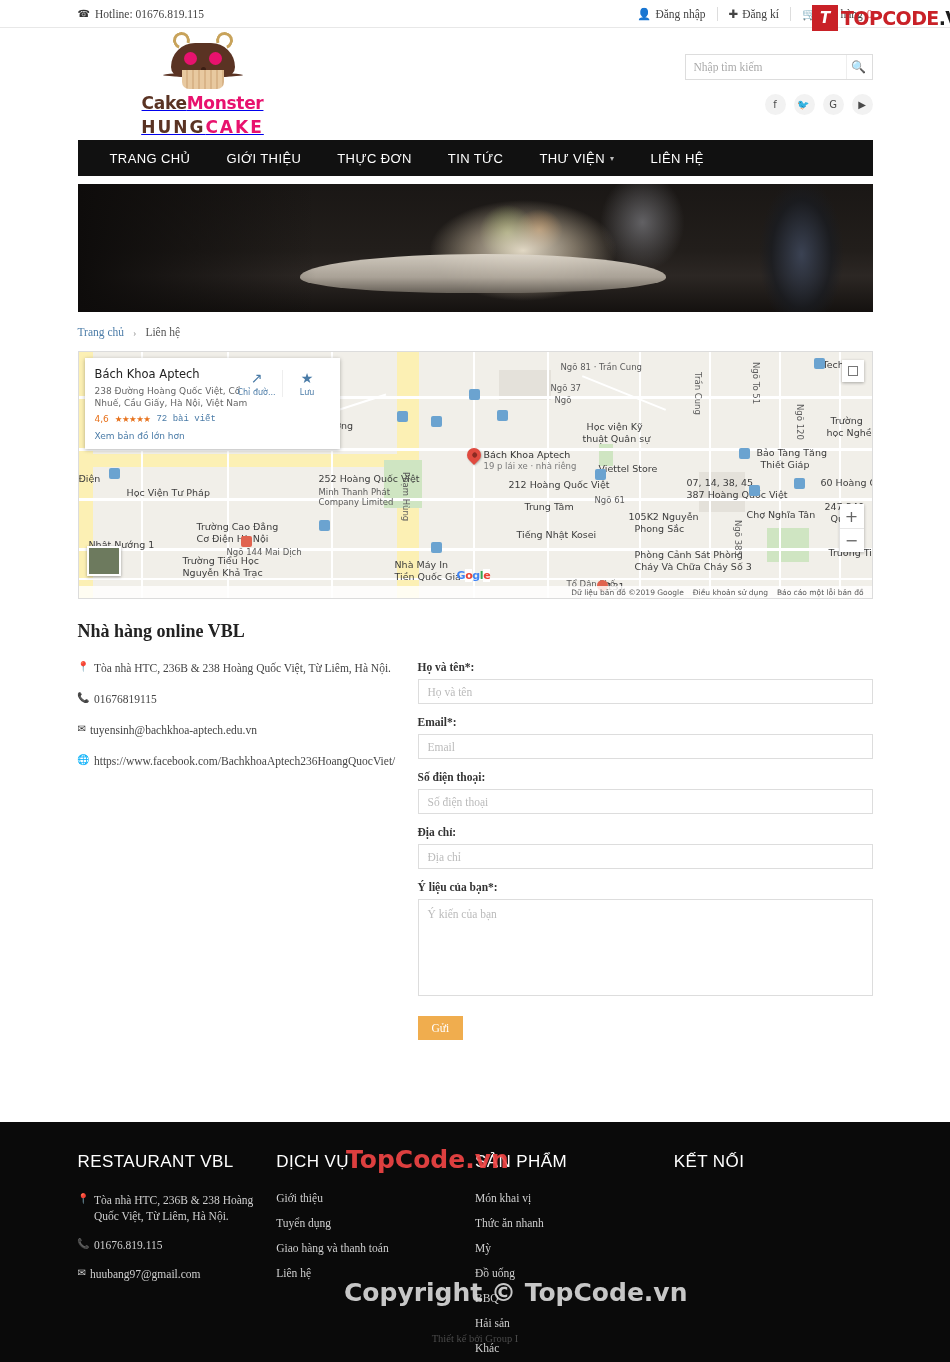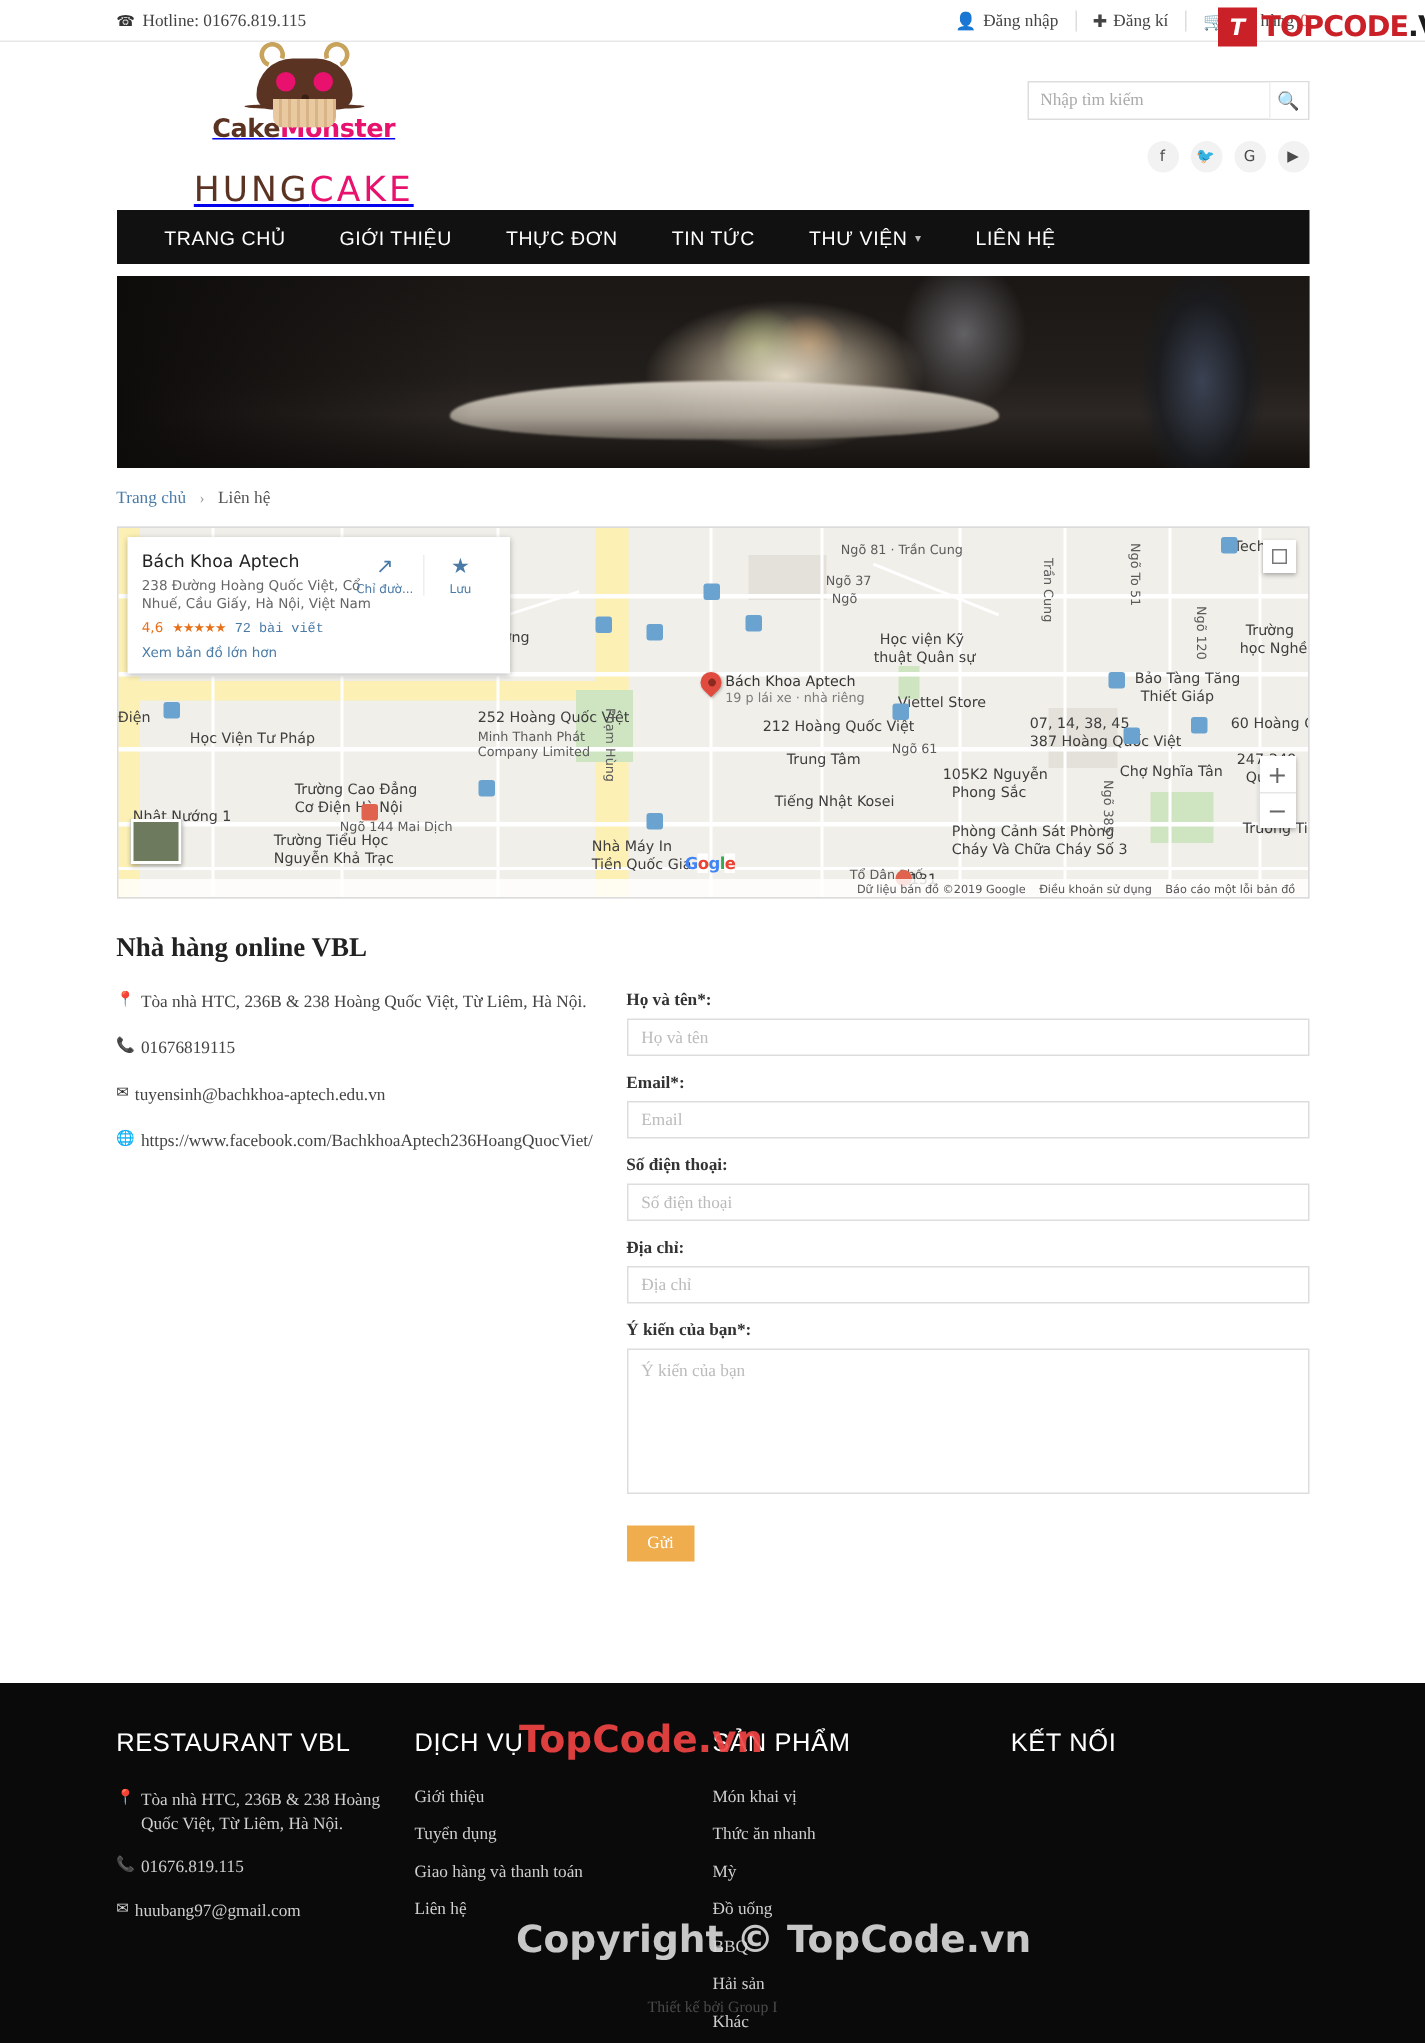--- a/index.html
+++ b/index.html
@@ -60,21 +60,21 @@
   .cc-eye.l { left:13px; } .cc-eye.r { right:13px; }
   .cc-mouth { position:absolute; width:5px;height:5px;background:#3a1f14;border-radius:50%; left:30px; top:24px;}
   .cc-cup {
     position:absolute; left:25px; top:38px; width:42px; height:19px;
     background:#e8c9a0; border-radius:0 0 7px 7px;
     background-image: repeating-linear-gradient(90deg,#e8c9a0 0 4px,#d9b488 4px 6px);
   }
   .cc-plate { position:absolute; left:6px; top:41px; width:80px; height:4px; background:#5a3323; border-radius:50%;}
   .brand1 { font-family:"DejaVu Sans",sans-serif; font-weight:bold; font-size:17px; letter-spacing:-.3px; margin-top:3px;}
   .brand1 .a { color:#5a3323; } .brand1 .b { color:#e8126e; }
-  .brand2 { font-family:"DejaVu Sans",sans-serif; font-weight:normal; font-size:23px; letter-spacing:2px; margin-top:18px;}
+  .brand2 { font-family:"DejaVu Sans",sans-serif; font-weight:bold; font-size:17px; letter-spacing:2px; margin-top:4px;}
   .brand2 .a { color:#5a3323; } .brand2 .b { color:#e8126e; }
 
   .header-right { margin-left:auto; display:flex; flex-direction:column; align-items:flex-end; gap:14px; }
   .searchbox {
     width:188px; height:26px; border:1px solid #ddd; display:flex; align-items:center;
     background:#fff;
   }
   .searchbox input {
     flex:1; border:none; outline:none; padding:0 8px; font-size:11.5px;
     font-family:"Liberation Serif",serif; color:#777; background:transparent;
@@ -506,21 +506,21 @@
     </div>
     <div class="fgroup">
       <div class="flabel">Số điện thoại:</div>
       <input class="finput" type="text" placeholder="Số điện thoại" style="">
     </div>
     <div class="fgroup">
       <div class="flabel">Địa chỉ:</div>
       <input class="finput" type="text" placeholder="Địa chỉ" style="">
     </div>
     <div class="fgroup">
-      <div class="flabel">Ý kiến của bạn*:</div>
+      <div class="flabel">Ý liệu của bạn*:</div>
       <textarea class="finput" placeholder="Ý kiến của bạn" style=""></textarea>
     </div>
     <button class="submit">Gửi</button>
   </div>
 </div>
 
 <div class="footer">
   <div class="fwrap">
     <div class="fcol">
       <h4>RESTAURANT VBL</h4>

